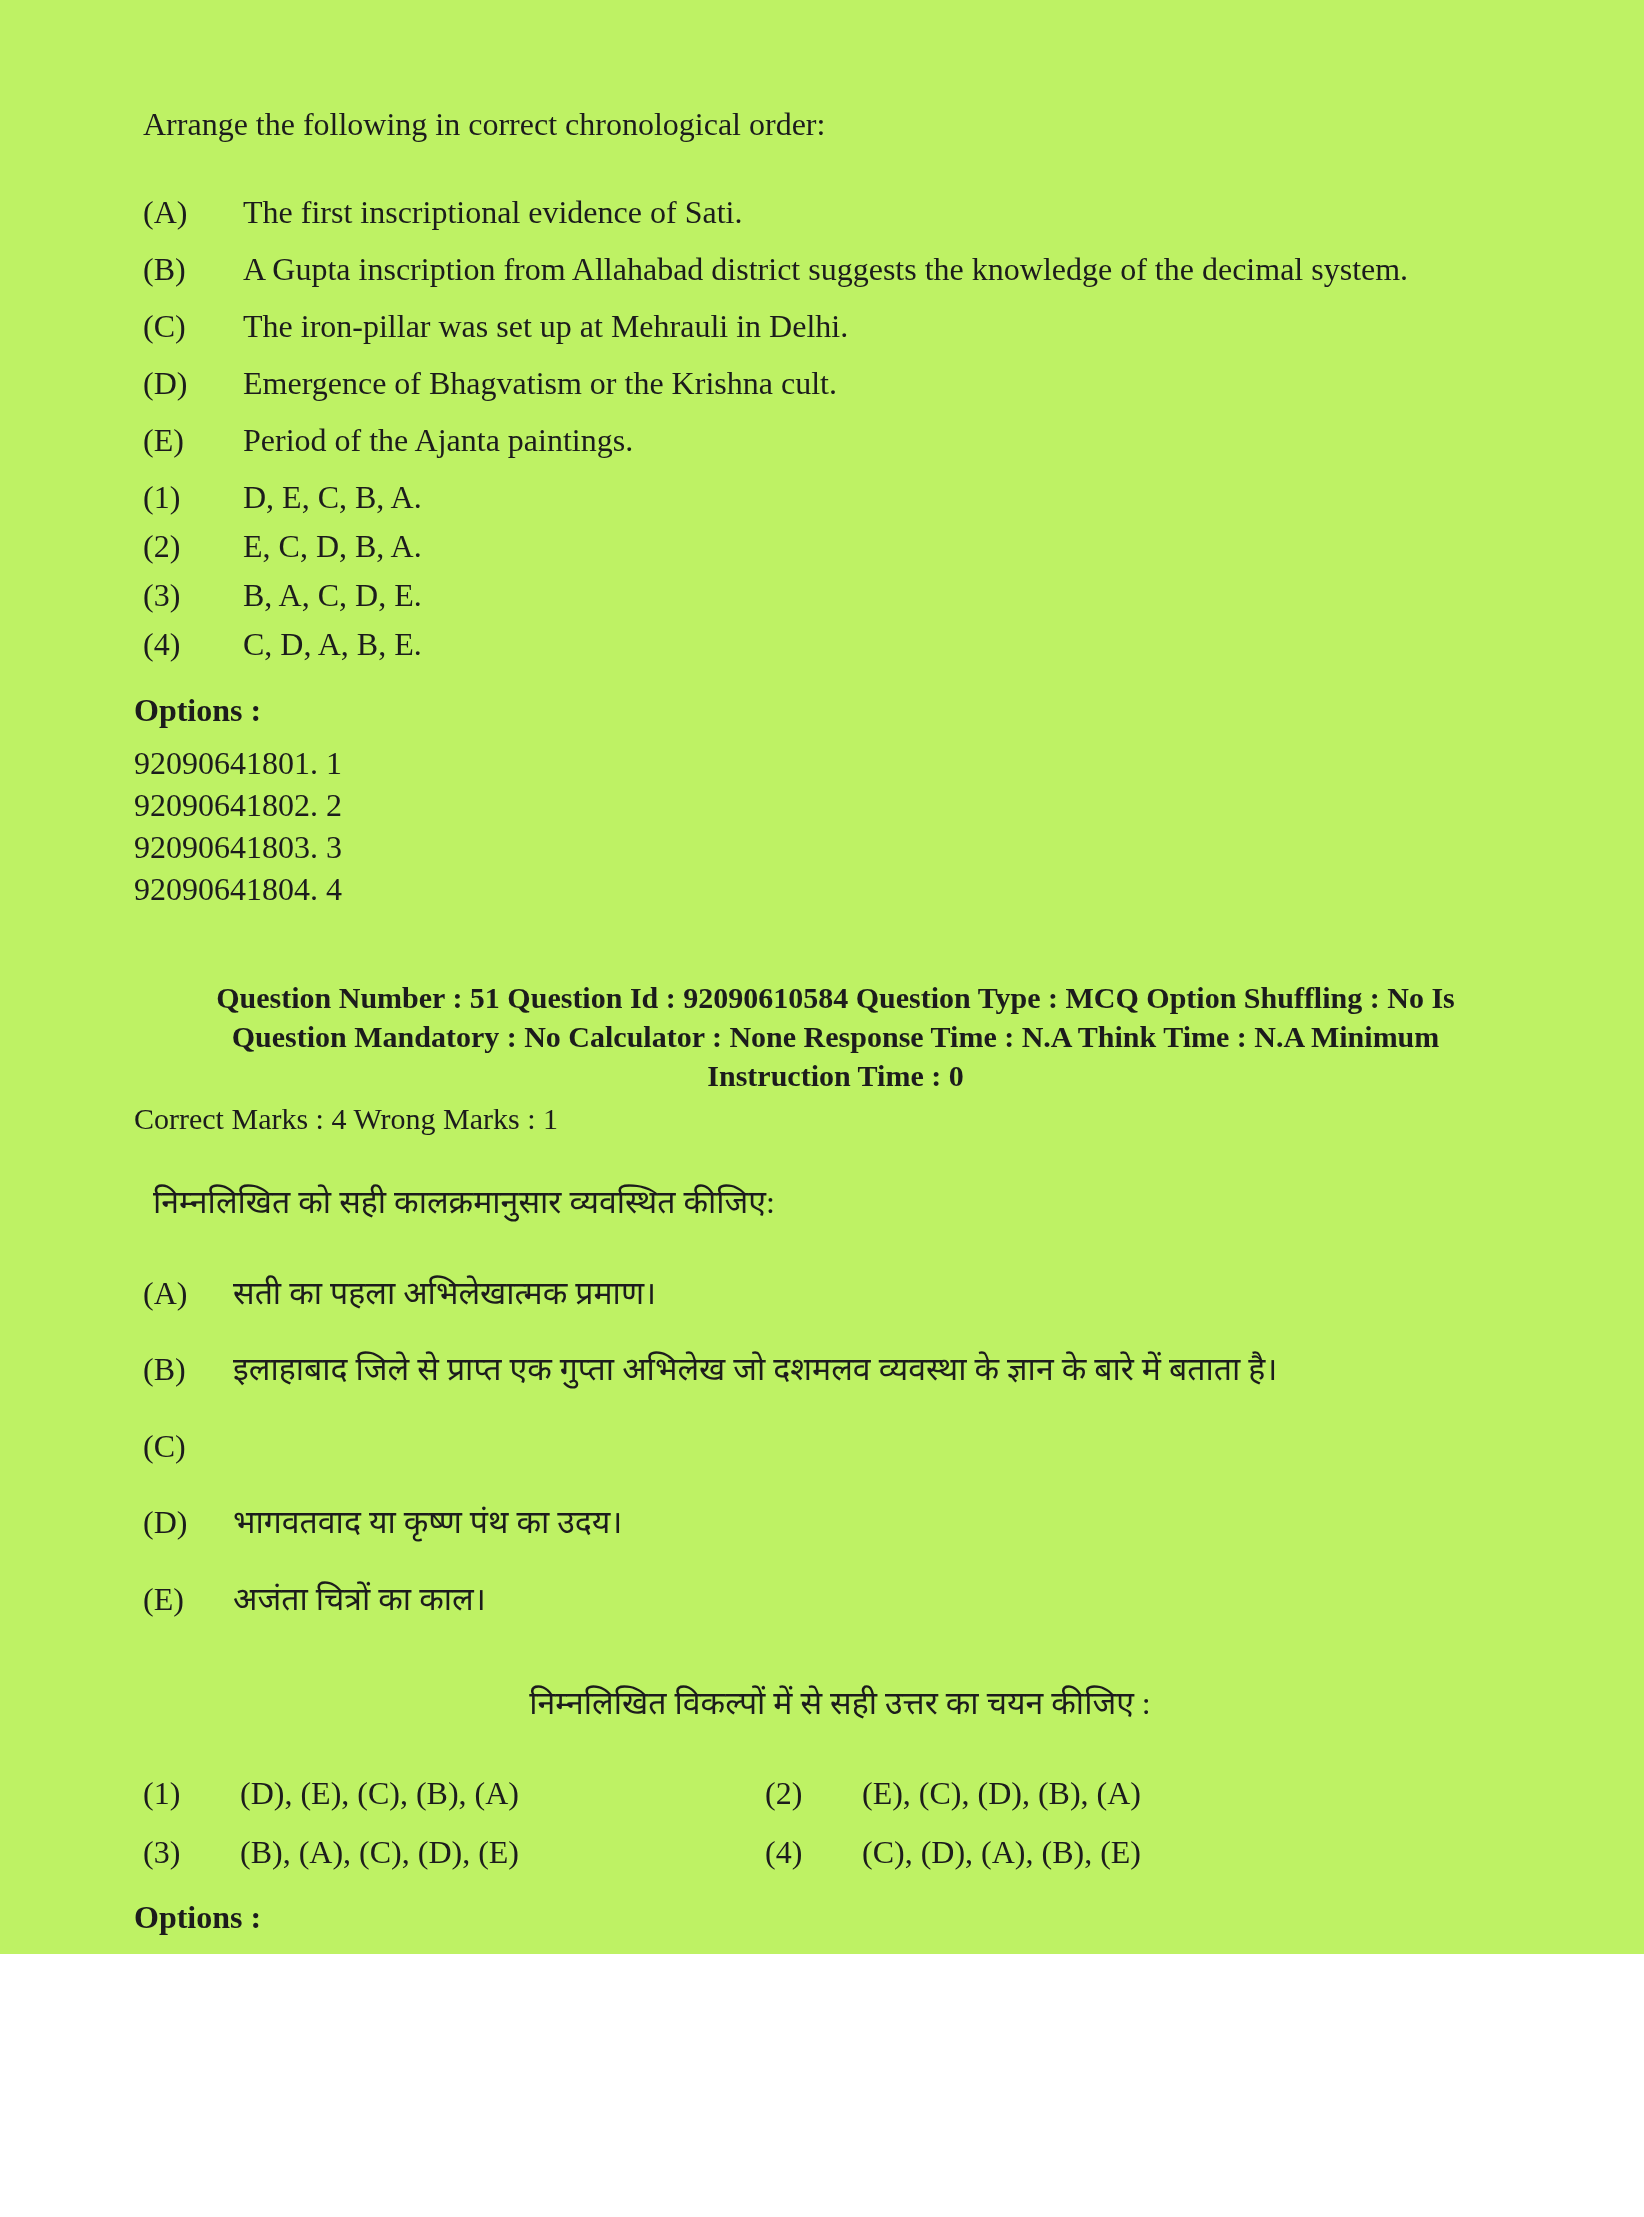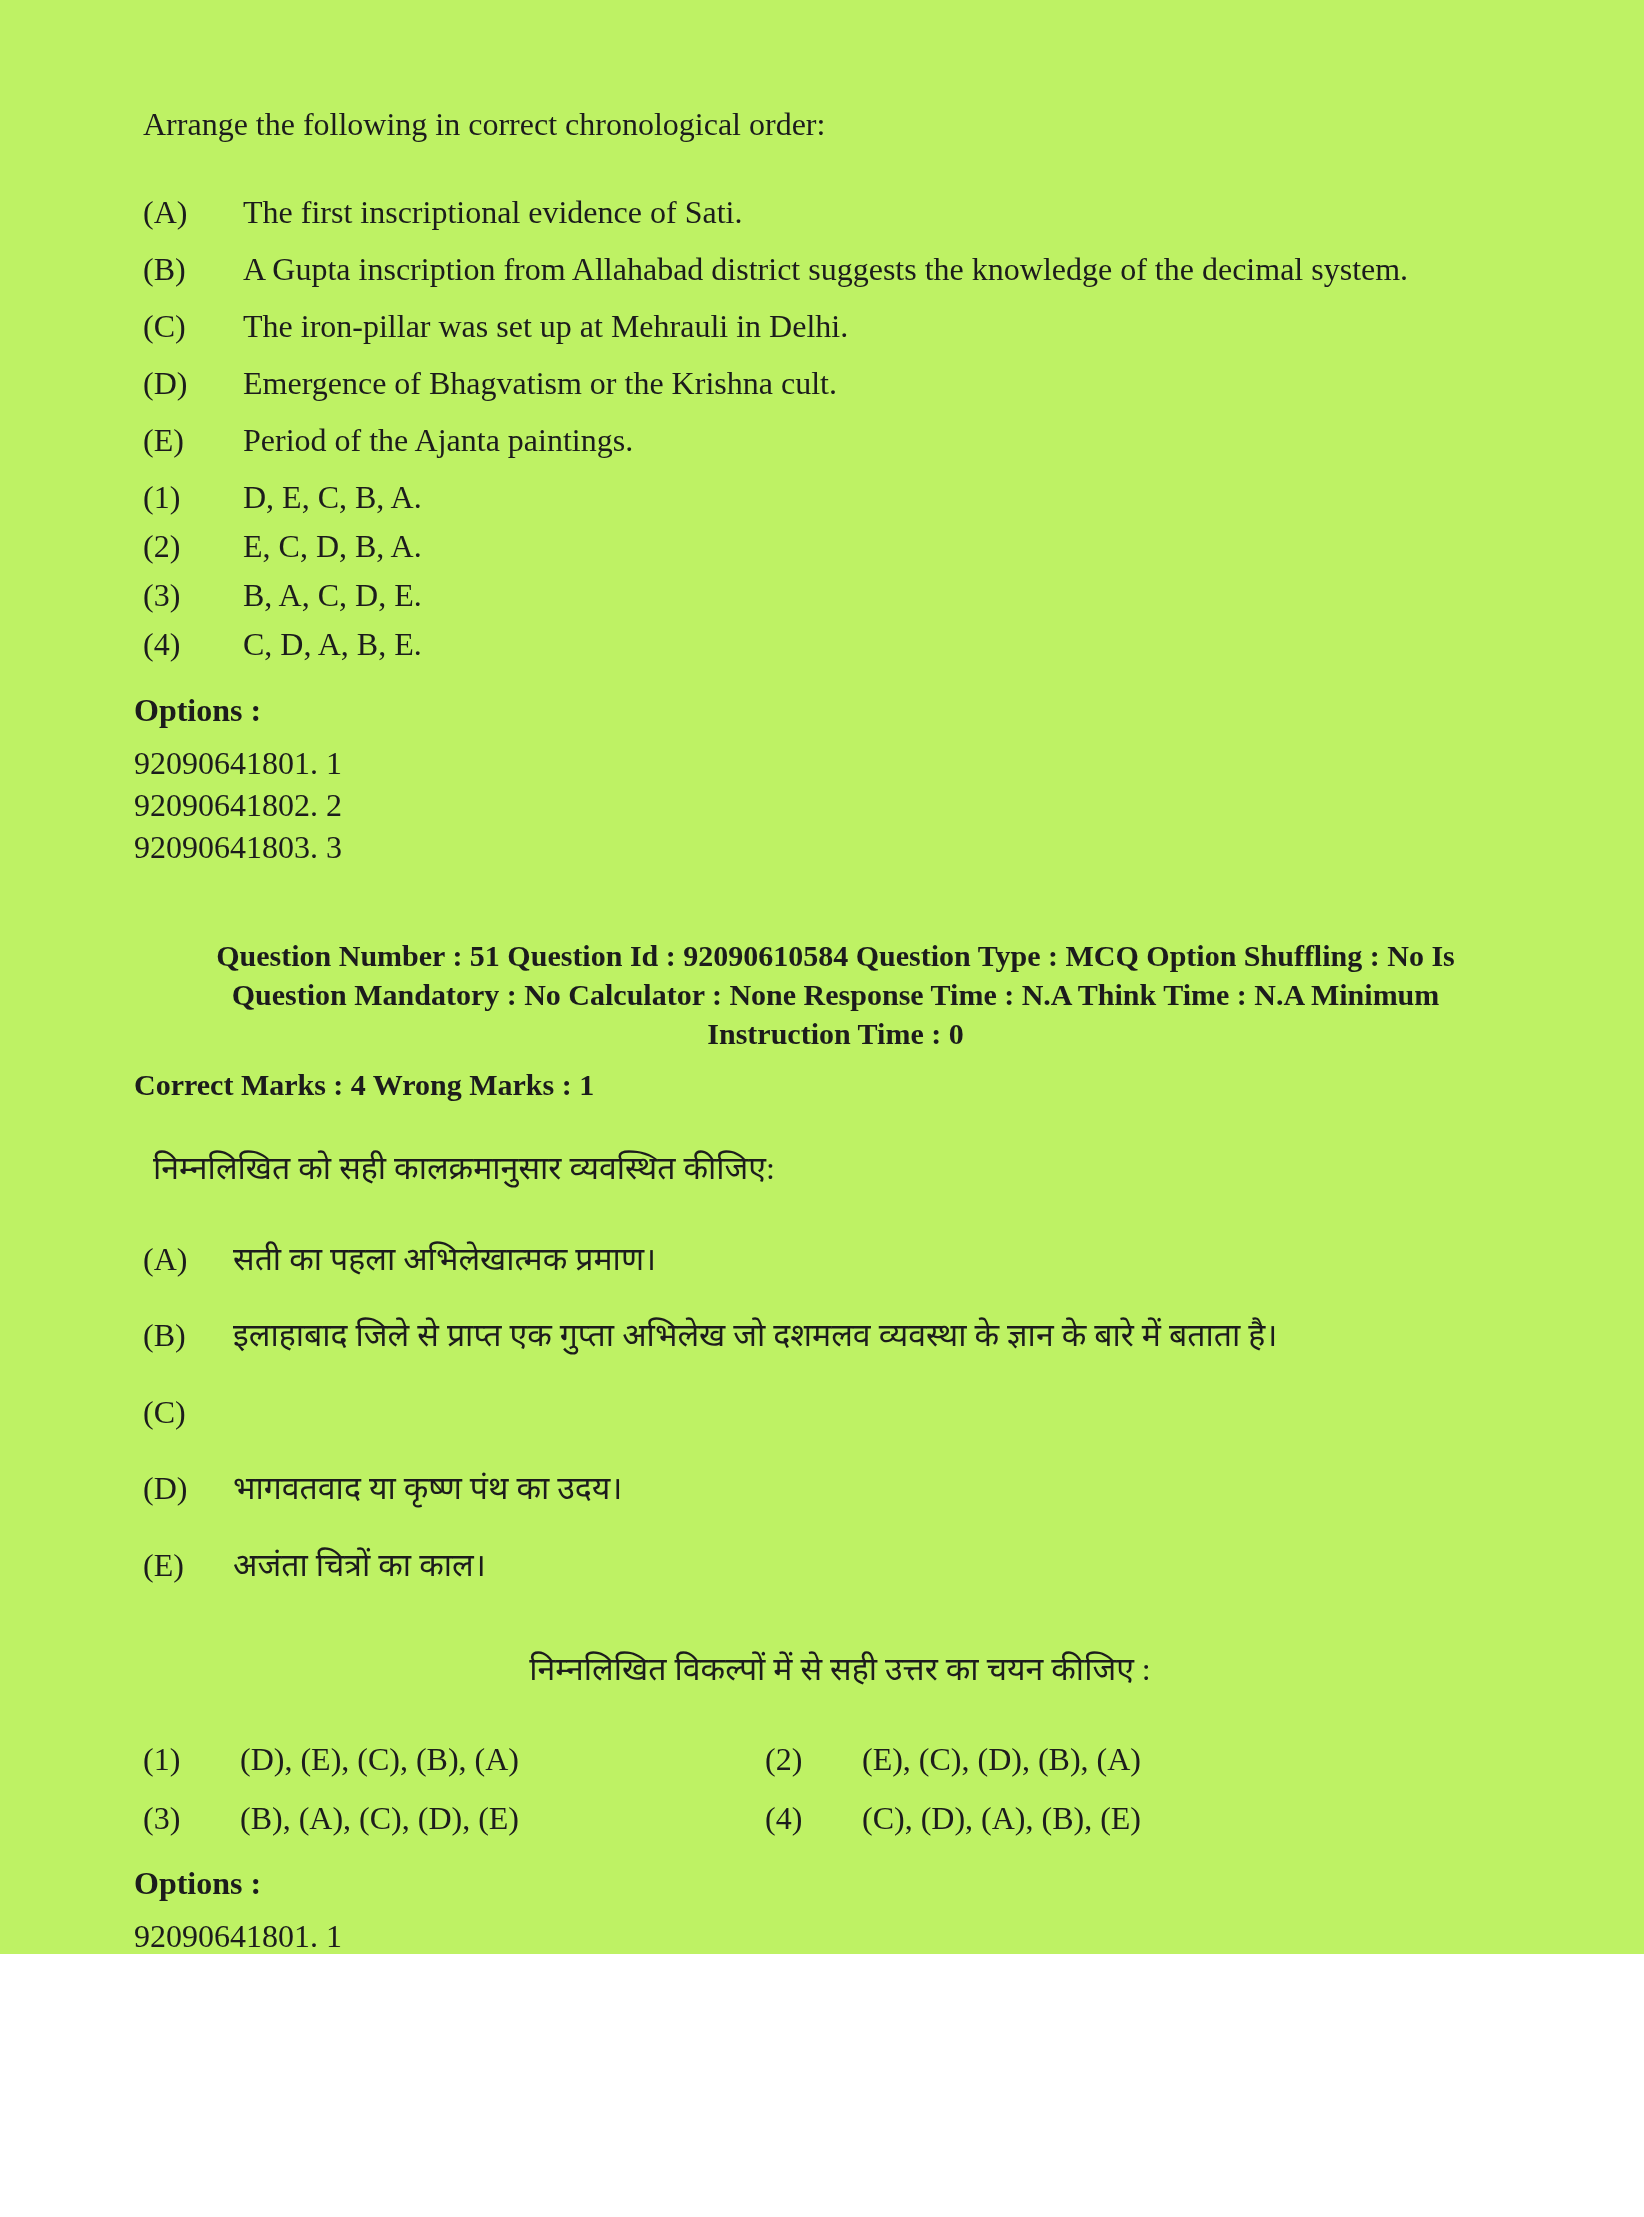--- a/index.html
+++ b/index.html
@@ -25,21 +25,21 @@
 
   .opt-list { margin:0 0 0 9px; }
   .opt { display:flex; line-height:49px; }
   .opt .lab { width:100px; flex:none; }
 
   .options-heading { margin:23px 0 12.5px 0; font-weight:bold; }
   .oid { line-height:42px; }
 
   .meta { margin-top:68px; }
   .meta-line { font-size:30px; font-weight:bold; line-height:39px;text-align:center; }
-  .marks-line { font-size:30px; font-weight:bold; line-height:39px; margin-top:12px; }
+  .marks-line { font-size:30px; font-weight:normal; line-height:39px; margin-top:4px; }
 
   .prompt-hi { margin:41px 0 48px 19px; }
   .item-hi { display:flex; line-height:47px; margin:0 0 29.6px 9px; }
   .item-hi .lab { width:90px; flex:none; }
   .item-hi .txt { max-width:1290px; }
 
   .choose-hi { margin:57px 0 47px 9px;text-align:center; }
 
   .hopt-grid {
     display:grid;
@@ -118,20 +118,21 @@
         <div class="opt">
           <span class="lab">(4)</span>
           <span class="txt">C, D, A, B, E.</span>
         </div>
       </div>
 
       <div class="options-heading">Options :</div>
       <div class="oid">92090641801. 1</div>
       <div class="oid">92090641802. 2</div>
       <div class="oid">92090641803. 3</div>
+      <div class="oid">92090641804. 4</div>
     </section>
 
     <section class="meta">
       <div class="meta-line">Question Number : 51 Question Id : 92090610584 Question Type : MCQ Option Shuffling : No Is</div>
       <div class="meta-line">Question Mandatory : No Calculator : None Response Time : N.A Think Time : N.A Minimum</div>
       <div class="meta-line">Instruction Time : 0</div>
       <div class="marks-line">Correct Marks : 4 Wrong Marks : 1</div>
     </section>
 
     <section>

